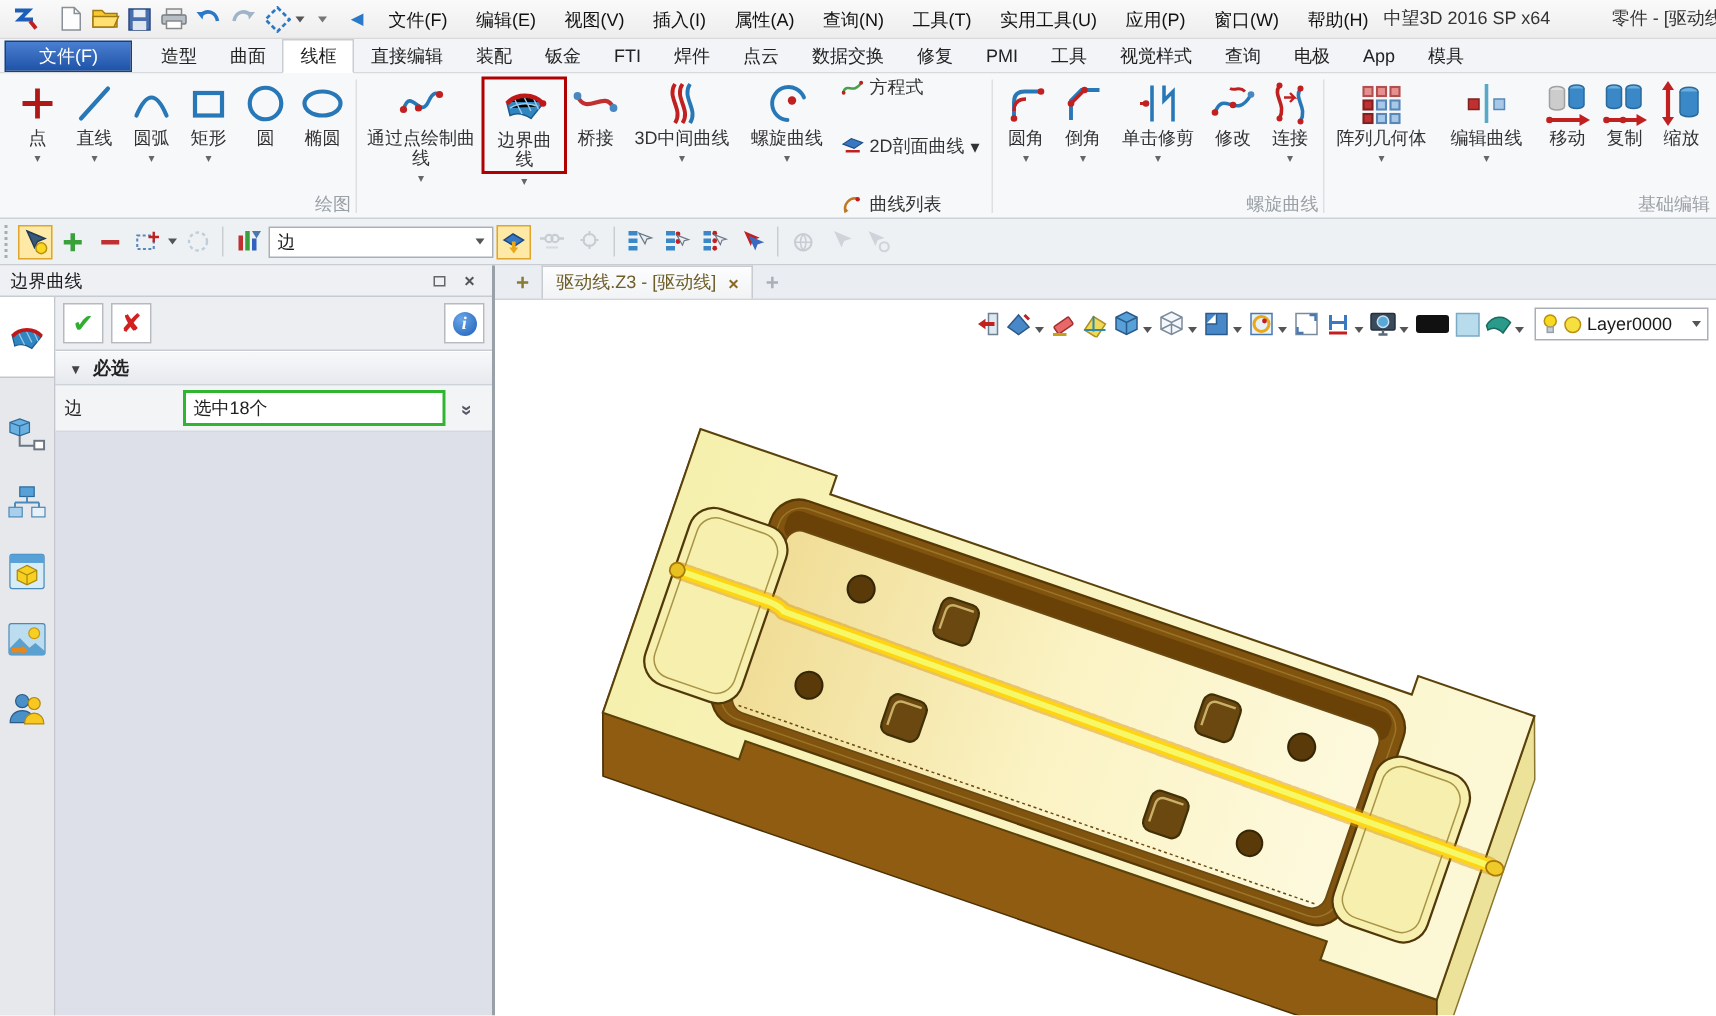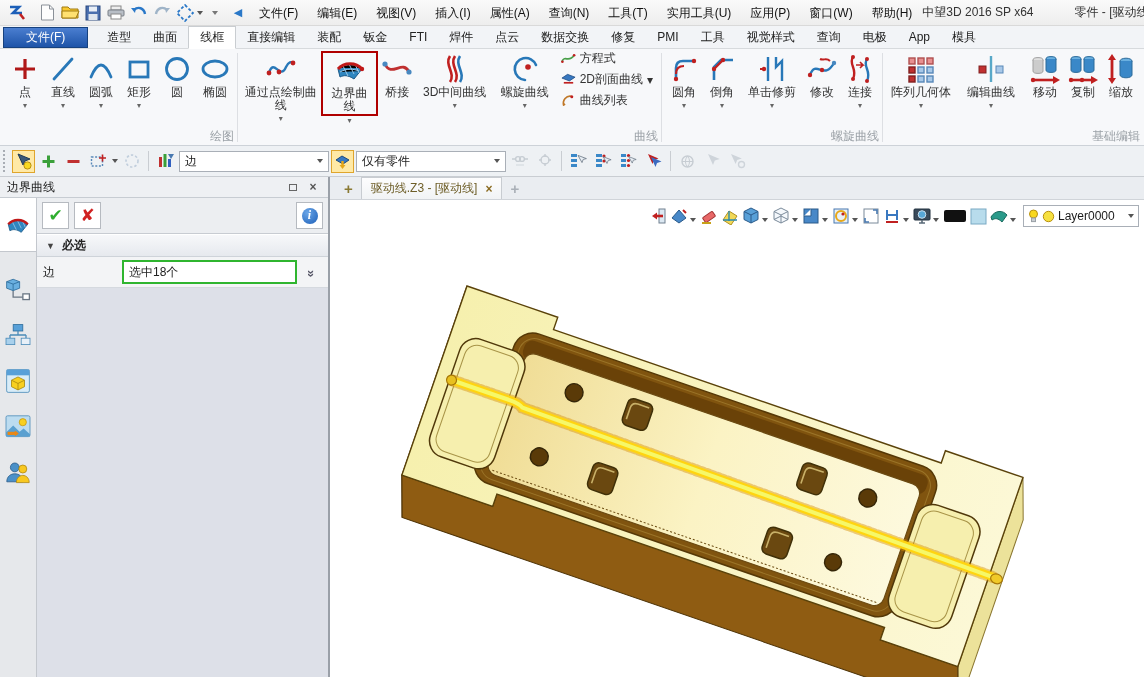--- a/index.html
+++ b/index.html
@@ -27,21 +27,21 @@
   .rgroup{display:flex;flex-direction:column;padding:0 2px}
   .rtools{flex:1;display:flex;align-items:stretch}
   .gsep{width:1px;background:#dddfe3;margin:3px 1px}
   .tool{display:flex;flex-direction:column;align-items:center;justify-content:flex-start;padding:3px 3px 0 3px;min-width:36px}
   .tool .ti{width:32px;height:32px;flex:none}
   .tool .lbl{font-size:12px;line-height:13px;color:#333;text-align:center;max-width:76px;margin-top:1px}
   .tool .arr{font-size:8px;color:#666;line-height:9px;height:9px;margin-top:2px}
   .tool.hl .hlwrap{outline:2px solid #b00000}
   .hlwrap{display:flex;flex-direction:column;align-items:center;padding:1px 3px}
   .glabel{height:17px;text-align:right;color:#9aa0a6;font-size:12px;position:relative}
-  .ltools{display:flex;flex-direction:column;justify-content:flex-start;gap:4px;padding:0 5px}
+  .ltools{display:flex;flex-direction:column;justify-content:space-between;gap:4px;padding:0 5px}
   .ltool{display:flex;align-items:center;gap:4px;color:#333;white-space:nowrap}
   .ltool svg{flex:none}
 
   
   .selbar{height:31px;background:#eef1f4;border-bottom:1px solid #c9cdd2;display:flex;align-items:center;gap:2px;padding:0 3px;flex:none}
   .grip{width:5px;height:22px;border-left:2px dotted #a8adb4;margin-right:2px}
   .sbtn{width:23px;height:23px;display:flex;align-items:center;justify-content:center;flex:none;border:1px solid transparent}
   .sbtn.on{background:#ffe9a6;border:1px solid #dfa52c}
   .sbtn.dis{opacity:.45}
   .vsep{width:1px;height:20px;background:#c9cdd2;margin:0 3px}
@@ -309,21 +309,20 @@
           <div class="ltool">
             <svg width="15" height="13" viewBox="0 0 16 13">
                 <path d="M3 12C1 6 6 1 11 2" stroke="#c07828" stroke-width="1.8" fill="none"></path>
                 <circle cx="11.5" cy="2.5" r="1.6" fill="#c02020"></circle>
                 <path d="M2 12l3-1-2-2z" fill="#c07828"></path>
               </svg>
             <span>曲线列表</span>
           </div>
         </div>
       </div>
-      <div class="glabel">曲线</div>
     </div>
     <div class="gsep"></div>
 
     <div class="rgroup">
       <div class="rtools">
         <div class="tool">
           <span class="ti"><svg viewBox="0 0 32 32" width="32" height="32">
                 <path d="M8 27V15Q8 8 15 8h12" stroke="#2878b8" stroke-width="2.6" fill="none"></path>
                 <path d="M8 21Q8 13 16 13" stroke="#c02020" stroke-width="2.2" fill="none"></path>
                 <circle cx="8" cy="26" r="2.2" fill="#c02020"></circle>
@@ -500,24 +499,20 @@
         <span class="cv">边</span>
         <span class="caret"></span>
       </div>
     <span class="sbtn on">
         <svg width="17" height="17" viewBox="0 0 17 17">
           <path d="M2 7l6-4 7 4-6 4z" fill="#3878c0" stroke="#1c4a80"></path>
           <path d="M8.5 8v5" stroke="#e8a818" stroke-width="2.4"></path>
           <path d="M8.5 16l-3-4h6z" fill="#e8a818"></path>
         </svg>
       </span>
-    <div class="combo">
-        <span class="cv">仅有零件</span>
-        <span class="caret"></span>
-      </div>
     <span class="sbtn dis">
         <svg width="18" height="14" viewBox="0 0 18 14">
           <path d="M1 5h4M13 5h4" stroke="#98a2ac" stroke-width="1.6"></path>
           <circle cx="7" cy="5" r="2.4" fill="none" stroke="#98a2ac" stroke-width="1.4"></circle>
           <circle cx="11" cy="5" r="2.4" fill="none" stroke="#98a2ac" stroke-width="1.4"></circle>
           <path d="M5 11h8" stroke="#b8c0c8" stroke-width="1.2"></path>
         </svg>
       </span>
     <span class="sbtn dis">
         <svg width="16" height="14" viewBox="0 0 16 14">

